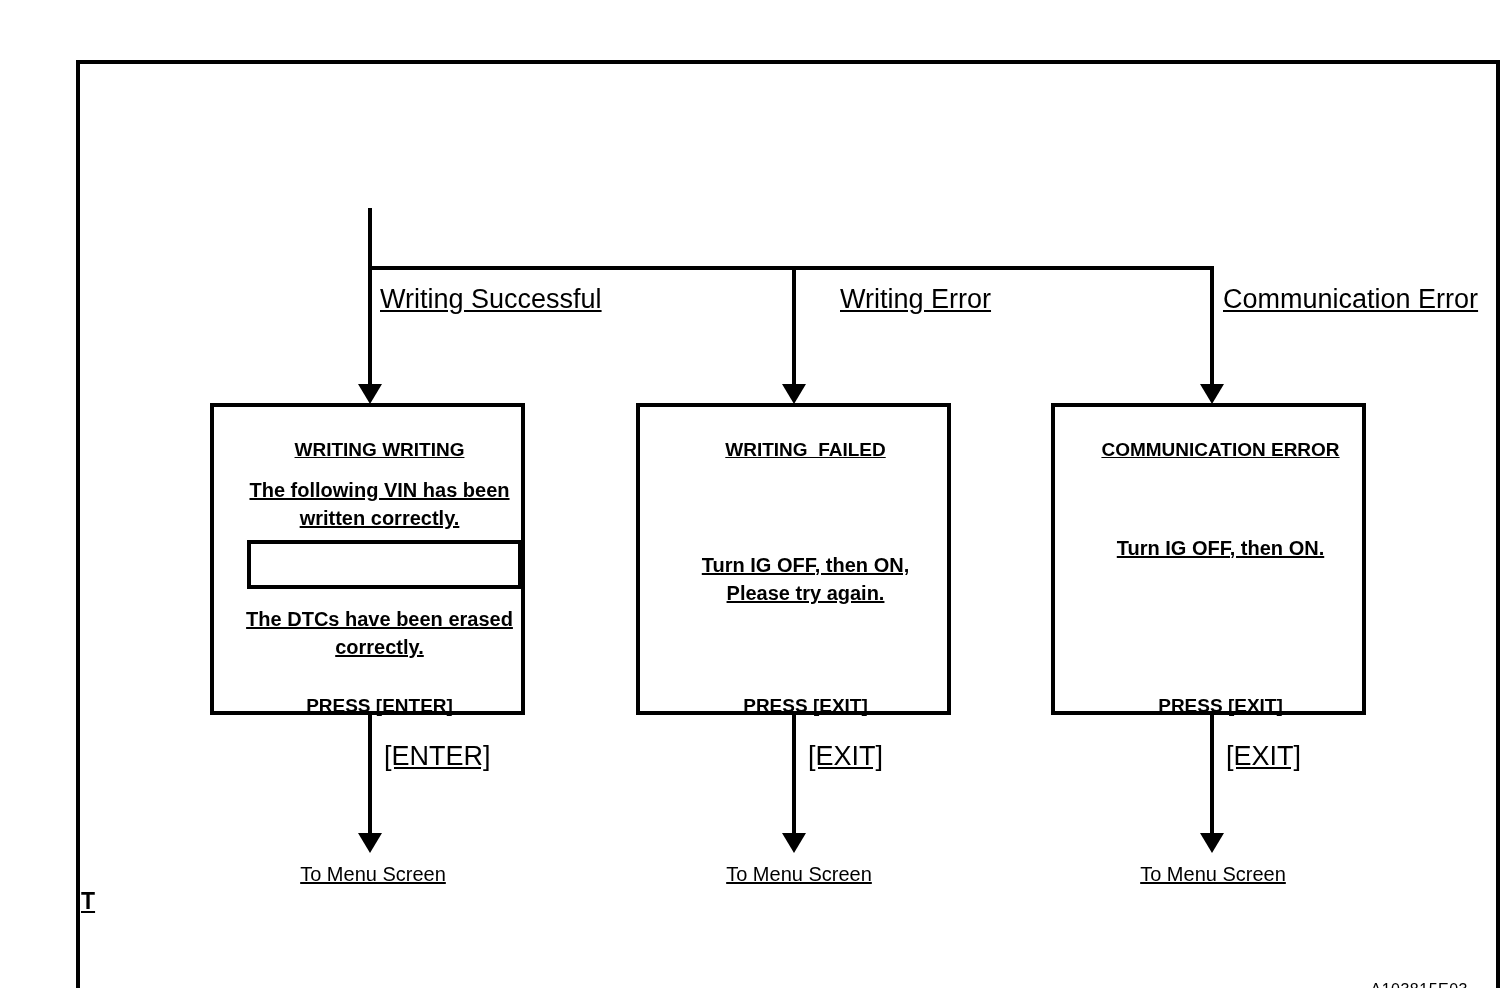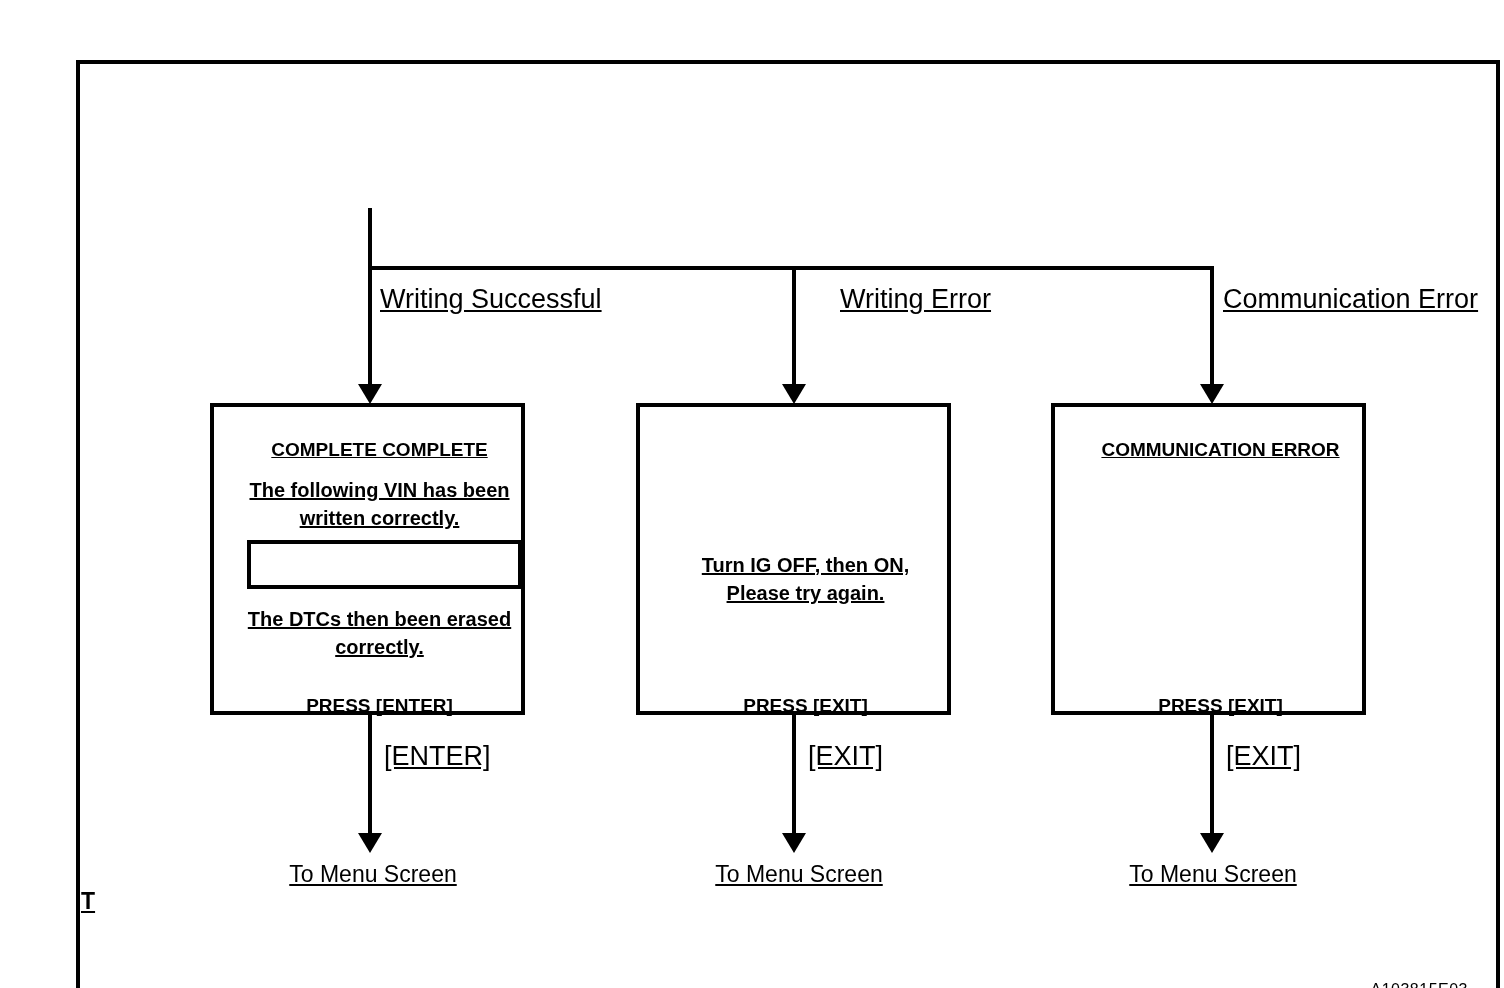--- a/index.html
+++ b/index.html
@@ -62,21 +62,21 @@
     font-weight: bold; font-size: 19px; line-height: 22px;
     white-space: nowrap;
   }
   .key-label {
     position: absolute;
     font-size: 27px; line-height: 30px;
     white-space: nowrap;
   }
   .dest-label {
     position: absolute;
-    font-size: 23px; line-height: 32px;
+    font-size: 20px; line-height: 32px;
     transform: translateX(-50%);
     white-space: nowrap;
   }
   .page-marker {
     position: absolute; left: 33px; top: 840px;
     font-weight: bold; font-size: 23px;
   }
   .figure-id {
     position: absolute; right: 60px; top: 933px;
     font-size: 16px; letter-spacing: 0.5px;
@@ -97,37 +97,39 @@
 
   <div class="vline" style="left:744px; top:222px; width:4px; height:114px;"></div>
   <div class="arrowhead" style="left:734px; top:336px;"></div>
   <div class="branch-label" style="left:792px; top:236px;">Writing Error</div>
 
   <div class="vline" style="left:1162px; top:222px; width:4px; height:114px;"></div>
   <div class="arrowhead" style="left:1152px; top:336px;"></div>
   <div class="branch-label" style="left:1175px; top:236px;">Communication Error</div>
 
   <div class="screen-box" style="left:162px;">
-    <div class="screen-title">COMPLETE COMPLETE</div>
+    <div class="screen-title">WRITING WRITING</div>
     <div class="screen-body" style="top:57px;">The following VIN has been
 written correctly.</div>
     <div class="vin-field"></div>
-    <div class="screen-body" style="top:186px;">The DTCs then been erased
+    <div class="screen-body" style="top:186px;">The DTCs have been erased
 correctly.</div>
     <div class="screen-press">PRESS [ENTER]</div>
   </div>
 
   <div class="screen-box" style="left:588px;">
+    <div class="screen-title">WRITING  FAILED</div>
     <div class="screen-body" style="top:132px;">Turn IG OFF, then ON,
 Please try again.</div>
     <div class="screen-press">PRESS [EXIT]</div>
   </div>
 
   <div class="screen-box" style="left:1003px;">
     <div class="screen-title">COMMUNICATION ERROR</div>
+    <div class="screen-body" style="top:115px;">Turn IG OFF, then ON.</div>
     <div class="screen-press">PRESS [EXIT]</div>
   </div>
 
   <div class="vline" style="left:320px; top:667px; width:4px; height:118px;"></div>
   <div class="arrowhead" style="left:310px; top:785px;"></div>
   <div class="key-label" style="left:336px; top:693px;">[ENTER]</div>
   <div class="dest-label" style="left:325px; top:810px;">To Menu Screen</div>
 
   <div class="vline" style="left:744px; top:667px; width:4px; height:118px;"></div>
   <div class="arrowhead" style="left:734px; top:785px;"></div>

